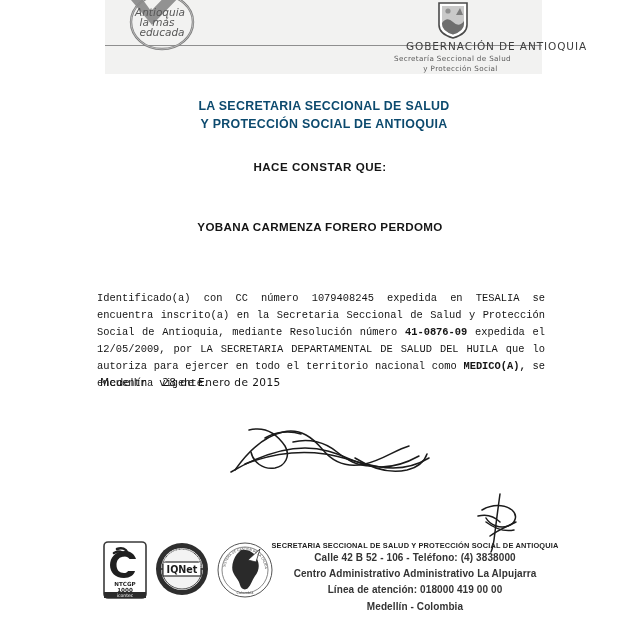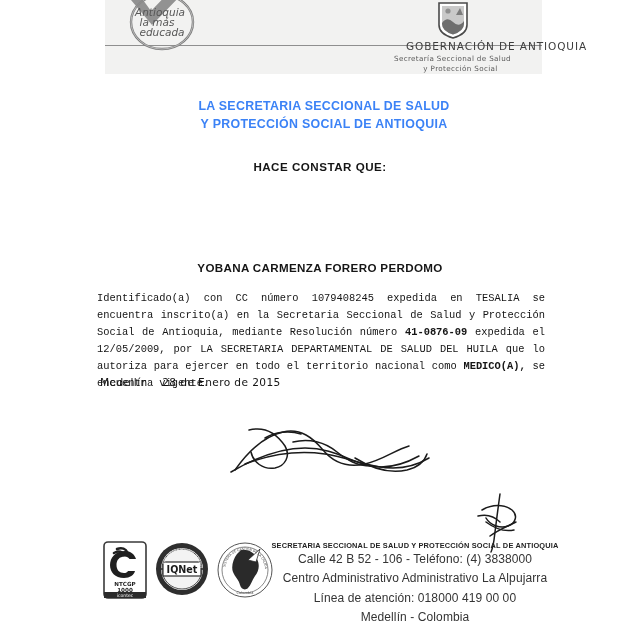--- a/index.html
+++ b/index.html
@@ -88,21 +88,21 @@
     position: absolute;
     left: 0;
     right: 0;
     top: 98px;
     text-align: center;
     font-family: "Liberation Sans", sans-serif;
     font-weight: bold;
     font-size: 12.4px;
     line-height: 1.45;
     letter-spacing: 0.3px;
-    color: #3b82f6;
+    color: #0c4a6e;
     margin-left: 8px;
   }
   .hace-constar {
     position: absolute;
     left: 0;
     right: 0;
     top: 160px;
     text-align: center;
     font-family: "Liberation Sans", sans-serif;
     font-weight: bold;
@@ -114,21 +114,20 @@
     position: absolute;
     left: 0;
     right: 0;
     top: 220px;
     text-align: center;
     font-family: "Liberation Sans", sans-serif;
     font-weight: bold;
     font-size: 11.6px;
     letter-spacing: 0.35px;
     color: #151515;
-    margin-top: 41px;
   }
 
   
   .body-para {
     position: absolute;
     left: 97px;
     top: 280px;
     width: 448px;
     font-family: Liberation Mono, monospace;
     font-size: 10.4px;
@@ -203,24 +202,25 @@
   .footer-line1 {
     font-family: "Liberation Sans", sans-serif;
     font-weight: bold;
     font-size: 7.4px;
     letter-spacing: 0.18px;
     white-space: nowrap;
     color: #232323;
   }
   .footer-line {
     font-family: "Liberation Sans", sans-serif;
-    font-size: 12px;
+    font-size: 10px;
     line-height: 1.62;
     letter-spacing: 0.1px;
     color: #343434;
+    font-weight: bold;
   }
 </style>
 </head>
 <body>
 
 <div class="page">
 
   <div class="header-band"></div>
 
   <div class="logo-badge">

